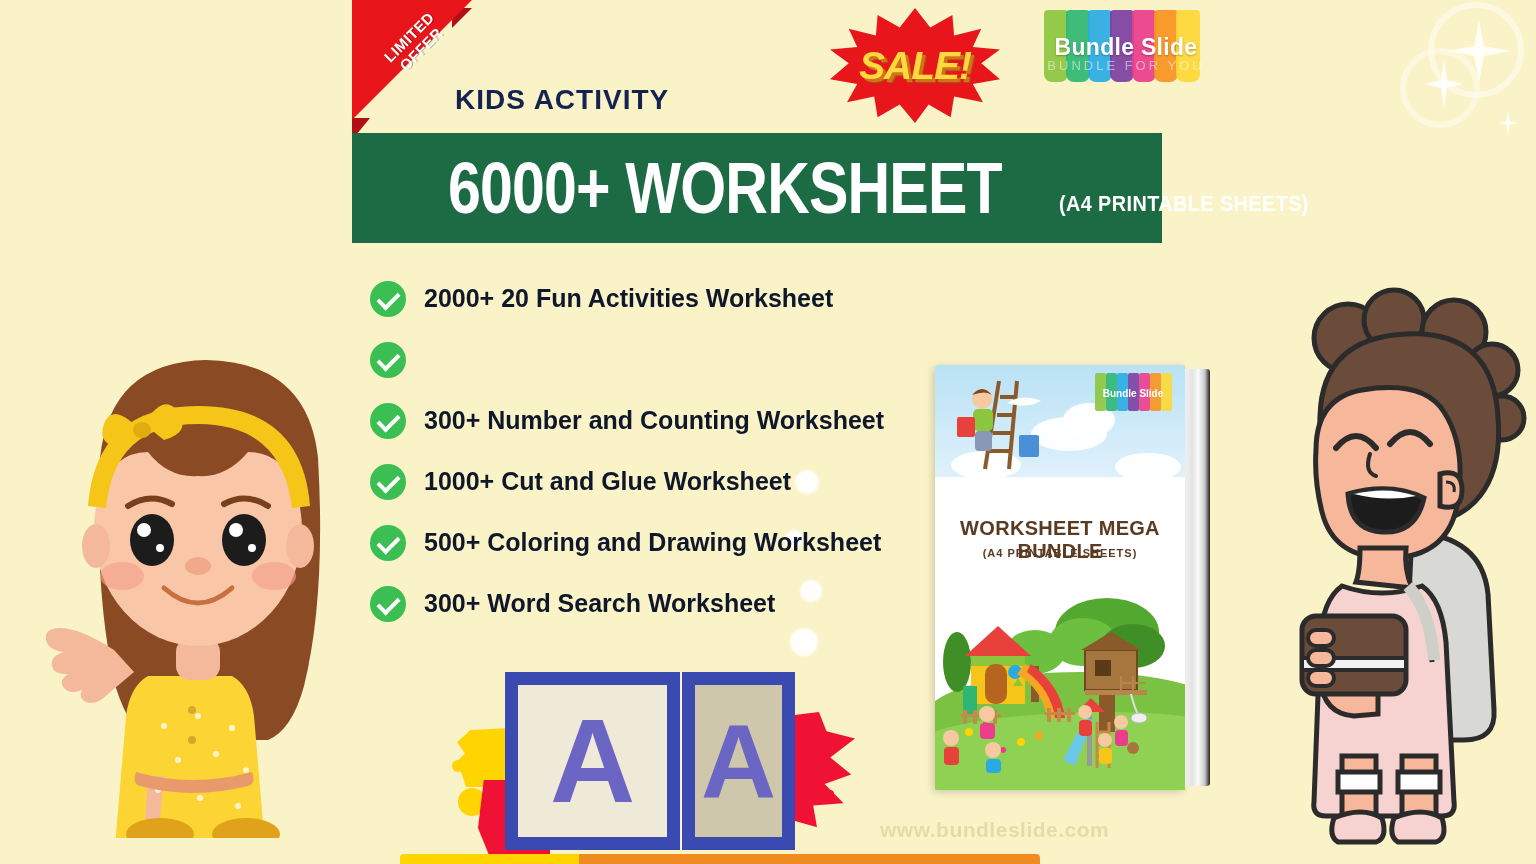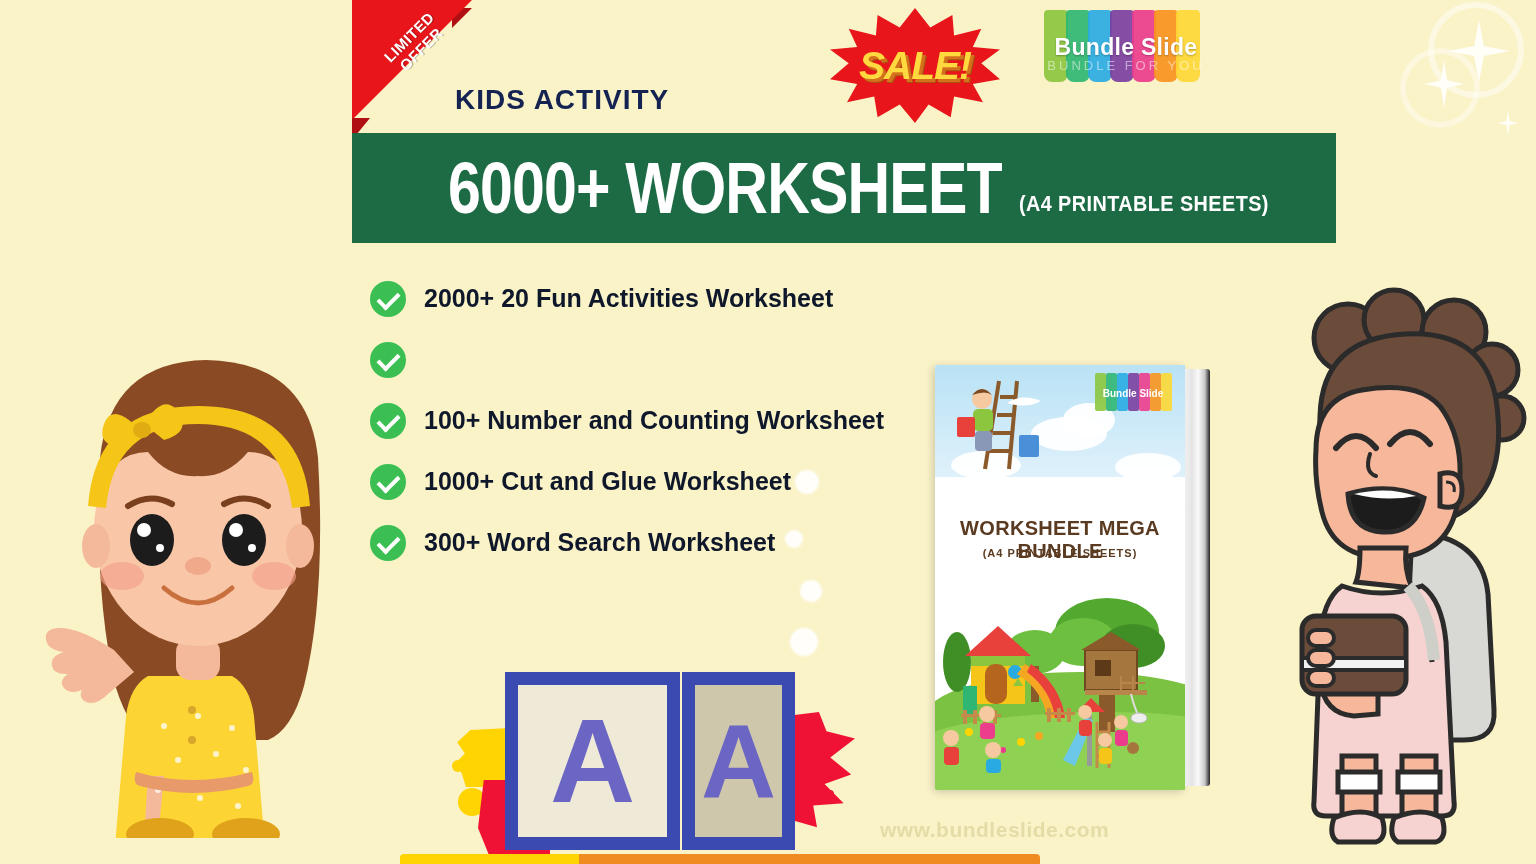--- a/index.html
+++ b/index.html
@@ -79,22 +79,22 @@
     position:absolute; left:0; right:0; top:50px; text-align:center;
     color:rgba(255,255,255,.5); font-size:13px; letter-spacing:3px;
   }
 
   
   #kids-activity {
     position:absolute; left:455px; top:84px;
     font-size:28px; font-weight:bold; color:#152352; letter-spacing:1px;
   }
   #green-banner {
-    position:absolute; left:352px; top:133px; width:984px; height:110px;
-    background:#1d6b45; display:flex; align-items:center;
+    position:absolute; left:352px; top:133px; width:810px; height:110px;
+    background:#1d6b45; display:flex; align-items:center;gap:40px;
   }
   #headline-main {
     margin-left:96px; color:#fff; font-size:72px; font-weight:bold;
     letter-spacing:-1px; transform:scaleX(.82); transform-origin:left center;
     white-space:nowrap;
   }
   #headline-sub {
     color:#fff; font-size:22px; font-weight:bold; letter-spacing:.5px;
     transform:scaleX(.9); white-space:nowrap; margin-left:-118px; padding-bottom:4px;
     align-self:flex-end; margin-bottom:22px;
@@ -251,25 +251,29 @@
 <div id="feature-list">
   <div class="feature-row">
     <span class="check-badge"></span>
     <span class="feature-text">2000+  20 Fun Activities Worksheet</span>
   </div>
   <div class="feature-row">
     <span class="check-badge"></span>
   </div>
   <div class="feature-row">
     <span class="check-badge"></span>
-    <span class="feature-text">100+ Number and Counting Worksheet</span>
+    <span class="feature-text">300+ Number and Counting Worksheet</span>
   </div>
   <div class="feature-row">
     <span class="check-badge"></span>
     <span class="feature-text">1000+ Cut and Glue Worksheet</span>
+  </div>
+  <div class="feature-row">
+    <span class="check-badge"></span>
+    <span class="feature-text">500+ Coloring and Drawing Worksheet</span>
   </div>
   <div class="feature-row">
     <span class="check-badge"></span>
     <span class="feature-text">300+ Word Search Worksheet</span>
   </div>
 </div>
 
 <div id="book-mockup">
   <div id="book-pages"></div>
   <div id="book-cover">

